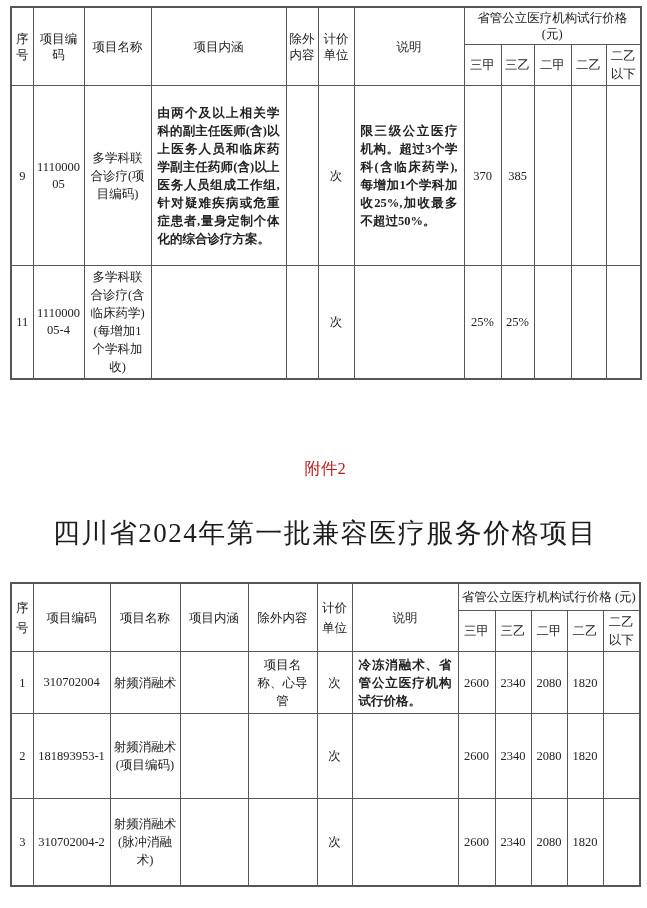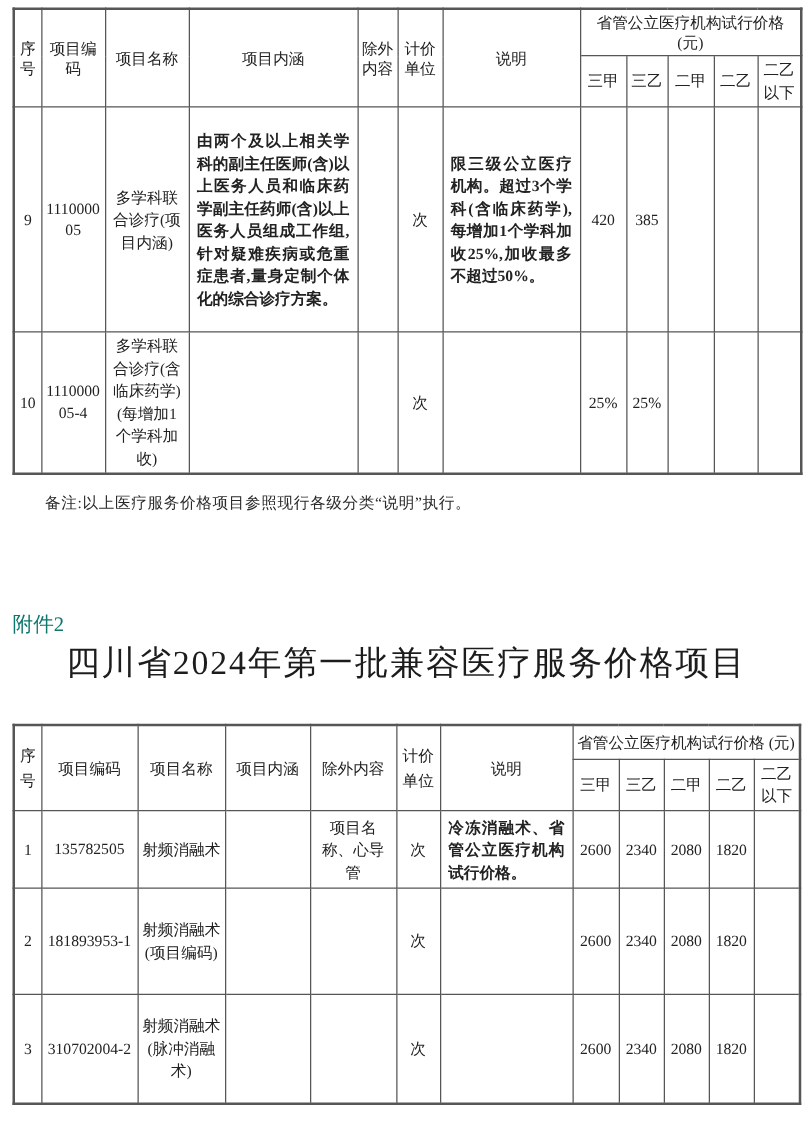--- a/index.html
+++ b/index.html
@@ -22,23 +22,23 @@
   .t1 thead tr.grp th{height:18px;line-height:16px;}
   .t1 thead tr.sub th{height:32px;}
   .t2 thead tr.grp th{height:22px;line-height:20px;}
   .t2 thead tr.sub th{height:25px;}
   .t1 tbody tr.r0 td{height:173px;}
   .t1 tbody tr.r1 td{height:100px;}
   .t2 tbody tr.r0 td{height:55px;}
   .t2 tbody tr.r1 td{height:78px;}
   .t2 tbody tr.r2 td{height:80px;}
   .note{margin:14px 0 0 26px;font-size:12.5px;color:#2a2a2a;letter-spacing:0.5px;}
-  .attach{margin:78px 0 0 0;font-size:16.5px;color:#0f766e;}
+  .attach{margin:78px 0 0 0;font-size:16.5px;color:#b91c1c;text-align:center;}
   .title{
-    text-align:center;font-size:27px;line-height:38px;
+    margin-top:34px;text-align:center;font-size:27px;line-height:38px;
     color:#1c1c1c;letter-spacing:1.5px;
   }
 </style>
 </head>
 <body>
 
 <div class="doc">
 
   <table class="t1">
     <colgroup>
@@ -71,49 +71,48 @@
         <th>三乙</th>
         <th>二甲</th>
         <th>二乙</th>
         <th>二乙以下</th>
       </tr>
     </thead>
     <tbody>
       <tr class="r0">
         <td>9</td>
         <td class="code">111000005</td>
-        <td>多学科联合诊疗(项目内涵)</td>
+        <td>多学科联合诊疗(项目编码)</td>
         <td class="txt">由两个及以上相关学科的副主任医师(含)以上医务人员和临床药学副主任药师(含)以上医务人员组成工作组,针对疑难疾病或危重症患者,量身定制个体化的综合诊疗方案。</td>
         <td></td>
         <td>次</td>
         <td class="txt">限三级公立医疗机构。超过3个学科(含临床药学),每增加1个学科加收25%,加收最多不超过50%。</td>
-        <td>420</td>
+        <td>370</td>
         <td>385</td>
         <td></td>
         <td></td>
         <td></td>
       </tr>
       <tr class="r1">
-        <td>10</td>
+        <td>11</td>
         <td class="code">111000005-4</td>
         <td>多学科联合诊疗(含临床药学)(每增加1个学科加收)</td>
         <td class="txt"></td>
         <td></td>
         <td>次</td>
         <td class="txt"></td>
         <td>25%</td>
         <td>25%</td>
         <td></td>
         <td></td>
         <td></td>
       </tr>
     </tbody>
   </table>
 
-  <div class="note">备注:以上医疗服务价格项目参照现行各级分类“说明”执行。</div>
 
   <div class="attach">附件2</div>
 
   <div class="title">
     <div>四川省2024年第一批兼容医疗服务价格项目</div>
   </div>
 
   <table class="t2">
     <colgroup>
       <col style="width:22px">
@@ -144,21 +143,21 @@
         <th>三甲</th>
         <th>三乙</th>
         <th>二甲</th>
         <th>二乙</th>
         <th>二乙以下</th>
       </tr>
     </thead>
     <tbody>
       <tr class="r0">
         <td>1</td>
-        <td class="code">135782505</td>
+        <td class="code">310702004</td>
         <td>射频消融术</td>
         <td></td>
         <td>项目名称、心导管</td>
         <td>次</td>
         <td class="txt">冷冻消融术、省管公立医疗机构试行价格。</td>
         <td>2600</td>
         <td>2340</td>
         <td>2080</td>
         <td>1820</td>
         <td></td>

